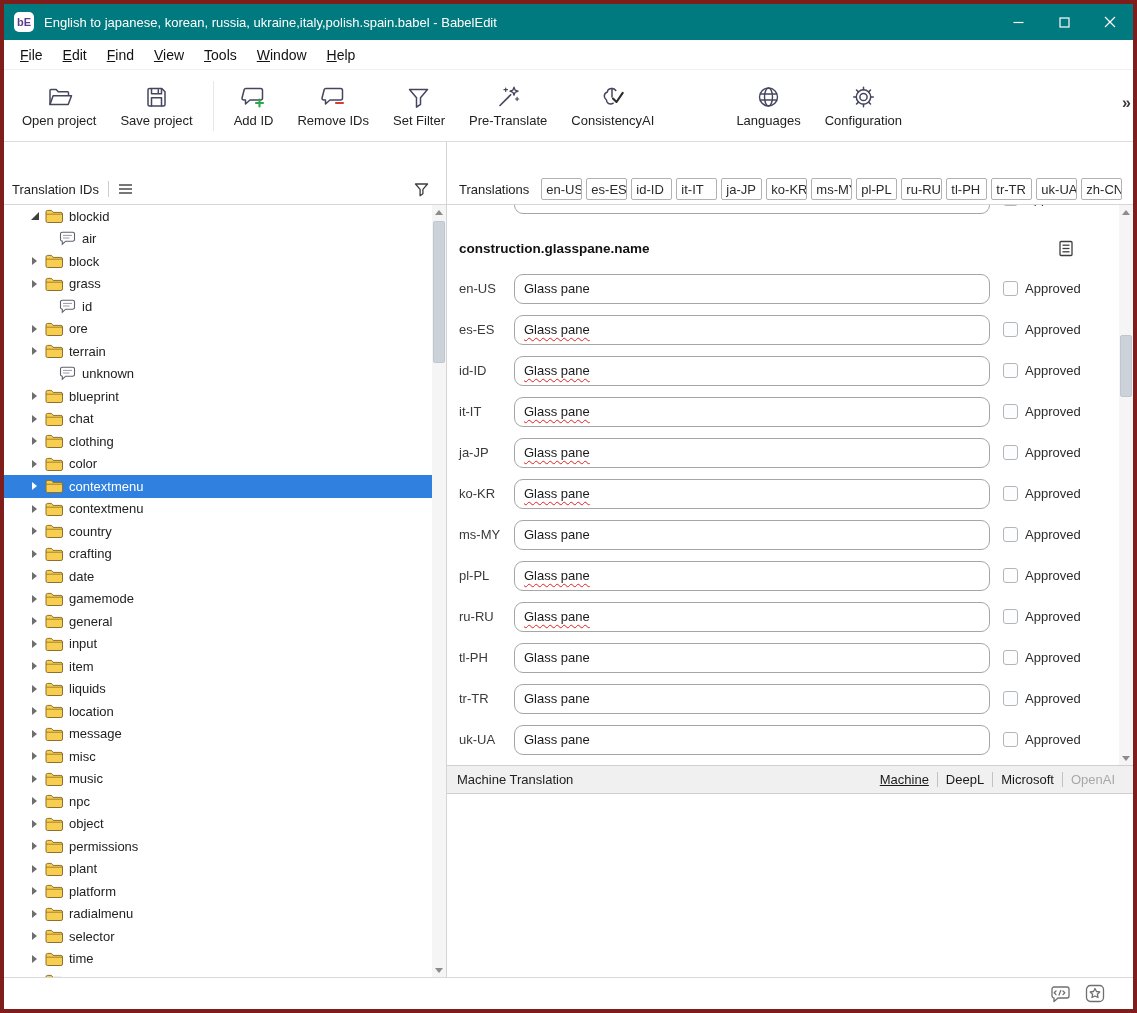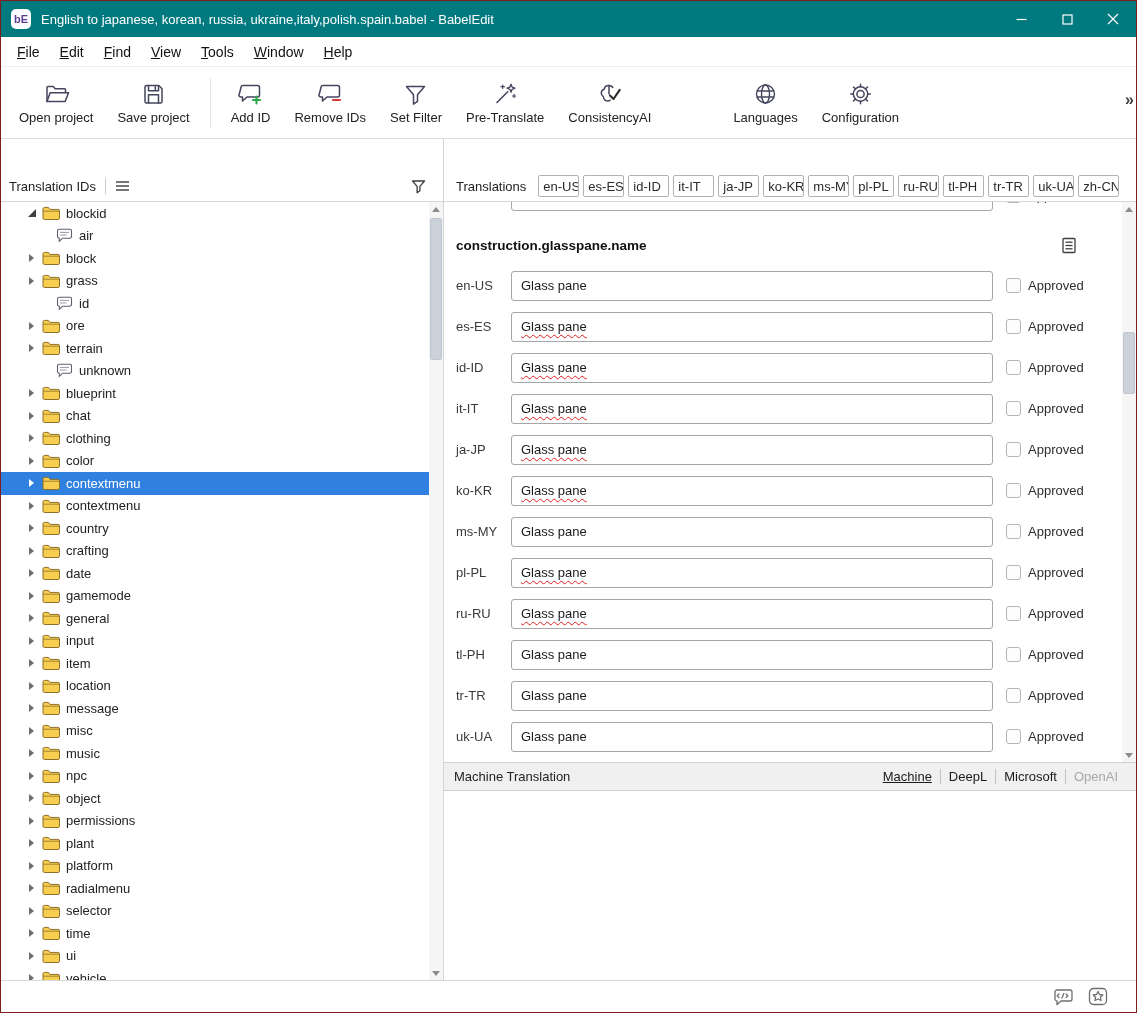--- a/index.html
+++ b/index.html
@@ -1,19 +1,19 @@
 <!DOCTYPE html>
 <html><head>
 <meta charset="utf-8">
 <style>
   * { margin:0; padding:0; box-sizing:border-box; }
   html,body { width:1137px; height:1013px; overflow:hidden; }
   body { font-family:"Liberation Sans","DejaVu Sans",sans-serif; font-size:13px; color:#1a1a1a; background:#fff; }
 
-  .window { width:1137px; height:1013px; border:1px solid #7f1d1d; display:flex; flex-direction:column; background:#fff; }
+  .window { width:1137px; height:1013px; border:4px solid #7f1d1d; display:flex; flex-direction:column; background:#fff; }
 
   
   .titlebar { flex:0 0 36px; background:#00797f; display:flex; align-items:center; color:#fff; }
   .logo { width:20px; height:20px; margin:0 10px 0 10px; background:#fff; border-radius:5px;
           color:#5a3d8f; font-weight:bold; font-size:11px; display:flex; align-items:center; justify-content:center; }
   .title-text { font-size:13px; white-space:nowrap; }
   .win-controls { margin-left:auto; display:flex; height:100%; }
   .win-btn { width:46px; height:100%; display:flex; align-items:center; justify-content:center; }
 
   
@@ -74,21 +74,21 @@
                padding:2.5px 4px; overflow:hidden; white-space:nowrap; font-size:13px; color:#2b2b2b; background:#fff; }
 
   .trans-area { position:relative; flex:0 0 560px; overflow:hidden; }
   .trans-content { position:absolute; top:0; left:0; right:14px; bottom:0; overflow:hidden; }
   .trans-row { height:41px; display:flex; align-items:center; padding:0 26px 0 12px; }
   .partial-row { margin-top:-27px; }
   .entry-header { display:flex; align-items:center; padding:20px 44px 10px 12px; }
   .entry-id { font-weight:bold; font-size:13.5px; color:#111; }
   .entry-icon { margin-left:auto; display:flex; }
   .trans-lang { flex:0 0 55px; width:55px; font-size:13px; color:#3a3a3a; }
-  .trans-field { flex:1; height:30px; border:1px solid #a6a6a6; border-radius:3px; background:#fff;
+  .trans-field { flex:1; height:30px; border:1px solid #a6a6a6; border-radius:9px; background:#fff;
                  display:flex; align-items:center; padding:0 9px; overflow:hidden; }
   .trans-text { font-size:13px; color:#1a1a1a; white-space:nowrap; }
   .trans-text.misspelled { text-decoration:underline; text-decoration-style:wavy; text-decoration-color:#e02020;
                            text-decoration-thickness:1px; text-underline-offset:3px; }
   .approve-box { display:flex; align-items:flex-end; margin-left:13px; width:90px; flex:0 0 90px; }
   .checkbox { width:15px; height:15px; border:1px solid #b0b6bd; border-radius:3px; background:#fdfdfd; margin-right:7px; flex:0 0 15px; }
   .approved-label { font-size:13px; color:#2e2e2e; white-space:nowrap; }
 
   .mt-header { flex:0 0 29px; background:#f0f0f0; border-top:1px solid #cfcfcf; border-bottom:1px solid #cfcfcf;
                display:flex; align-items:center; padding:0 10px; }
@@ -507,20 +507,31 @@
   </div>
             <div class="tree-row depth0 folder">
     <span class="caret collapsed"></span>
     <span class="ticon folder">
       <svg width="18" height="14" viewBox="0 0 18 14">
         <path d="M1 3 q0 -1.6 1.6 -1.6 h3.8 l1.6 2 h7.9 q1.6 0 1.6 1.6 v6.9 q0 1.6 -1.6 1.6 h-13.3 q-1.6 0 -1.6 -1.6 z" fill="#f7ce50" stroke="#8d7029" stroke-width="1"></path>
         <path d="M1 5.2 h16.5" stroke="#8d7029" stroke-width="0.8" fill="none"></path>
       </svg>
     </span>
 
+    <span class="tree-label">liquids</span>
+  </div>
+            <div class="tree-row depth0 folder">
+    <span class="caret collapsed"></span>
+    <span class="ticon folder">
+      <svg width="18" height="14" viewBox="0 0 18 14">
+        <path d="M1 3 q0 -1.6 1.6 -1.6 h3.8 l1.6 2 h7.9 q1.6 0 1.6 1.6 v6.9 q0 1.6 -1.6 1.6 h-13.3 q-1.6 0 -1.6 -1.6 z" fill="#f7ce50" stroke="#8d7029" stroke-width="1"></path>
+        <path d="M1 5.2 h16.5" stroke="#8d7029" stroke-width="0.8" fill="none"></path>
+      </svg>
+    </span>
+
     <span class="tree-label">location</span>
   </div>
             <div class="tree-row depth0 folder">
     <span class="caret collapsed"></span>
     <span class="ticon folder">
       <svg width="18" height="14" viewBox="0 0 18 14">
         <path d="M1 3 q0 -1.6 1.6 -1.6 h3.8 l1.6 2 h7.9 q1.6 0 1.6 1.6 v6.9 q0 1.6 -1.6 1.6 h-13.3 q-1.6 0 -1.6 -1.6 z" fill="#f7ce50" stroke="#8d7029" stroke-width="1"></path>
         <path d="M1 5.2 h16.5" stroke="#8d7029" stroke-width="0.8" fill="none"></path>
       </svg>
     </span>

